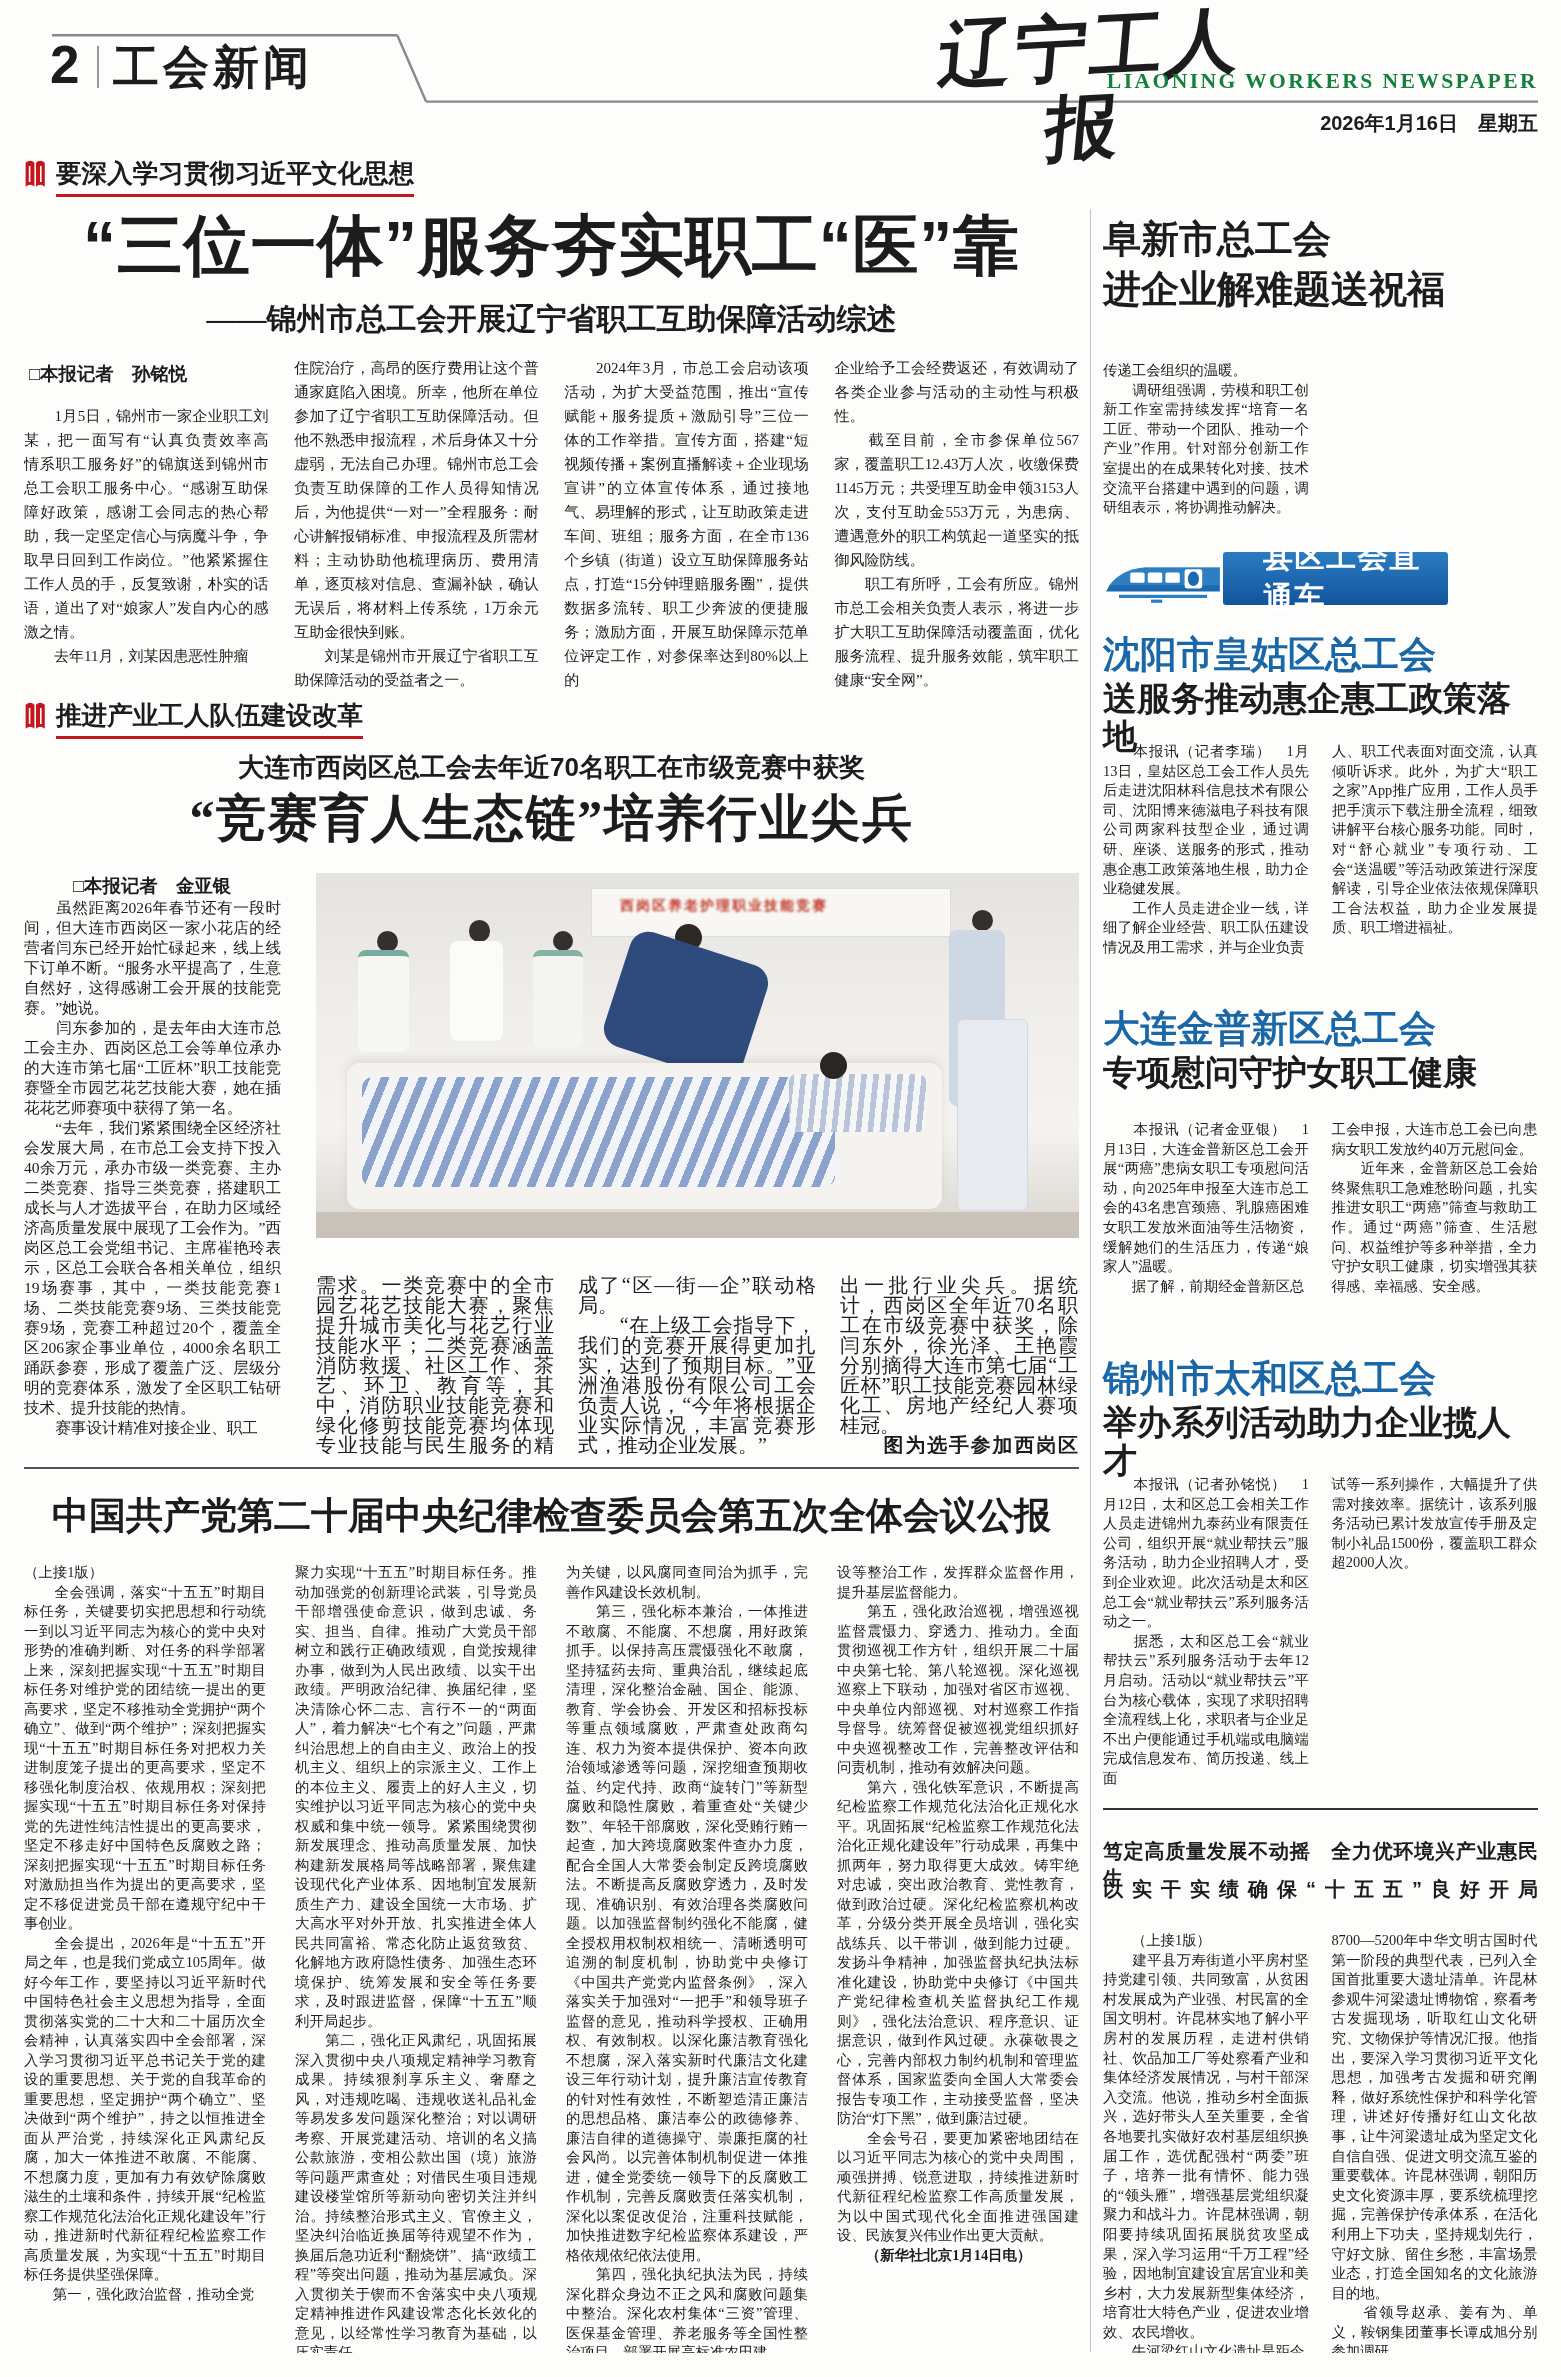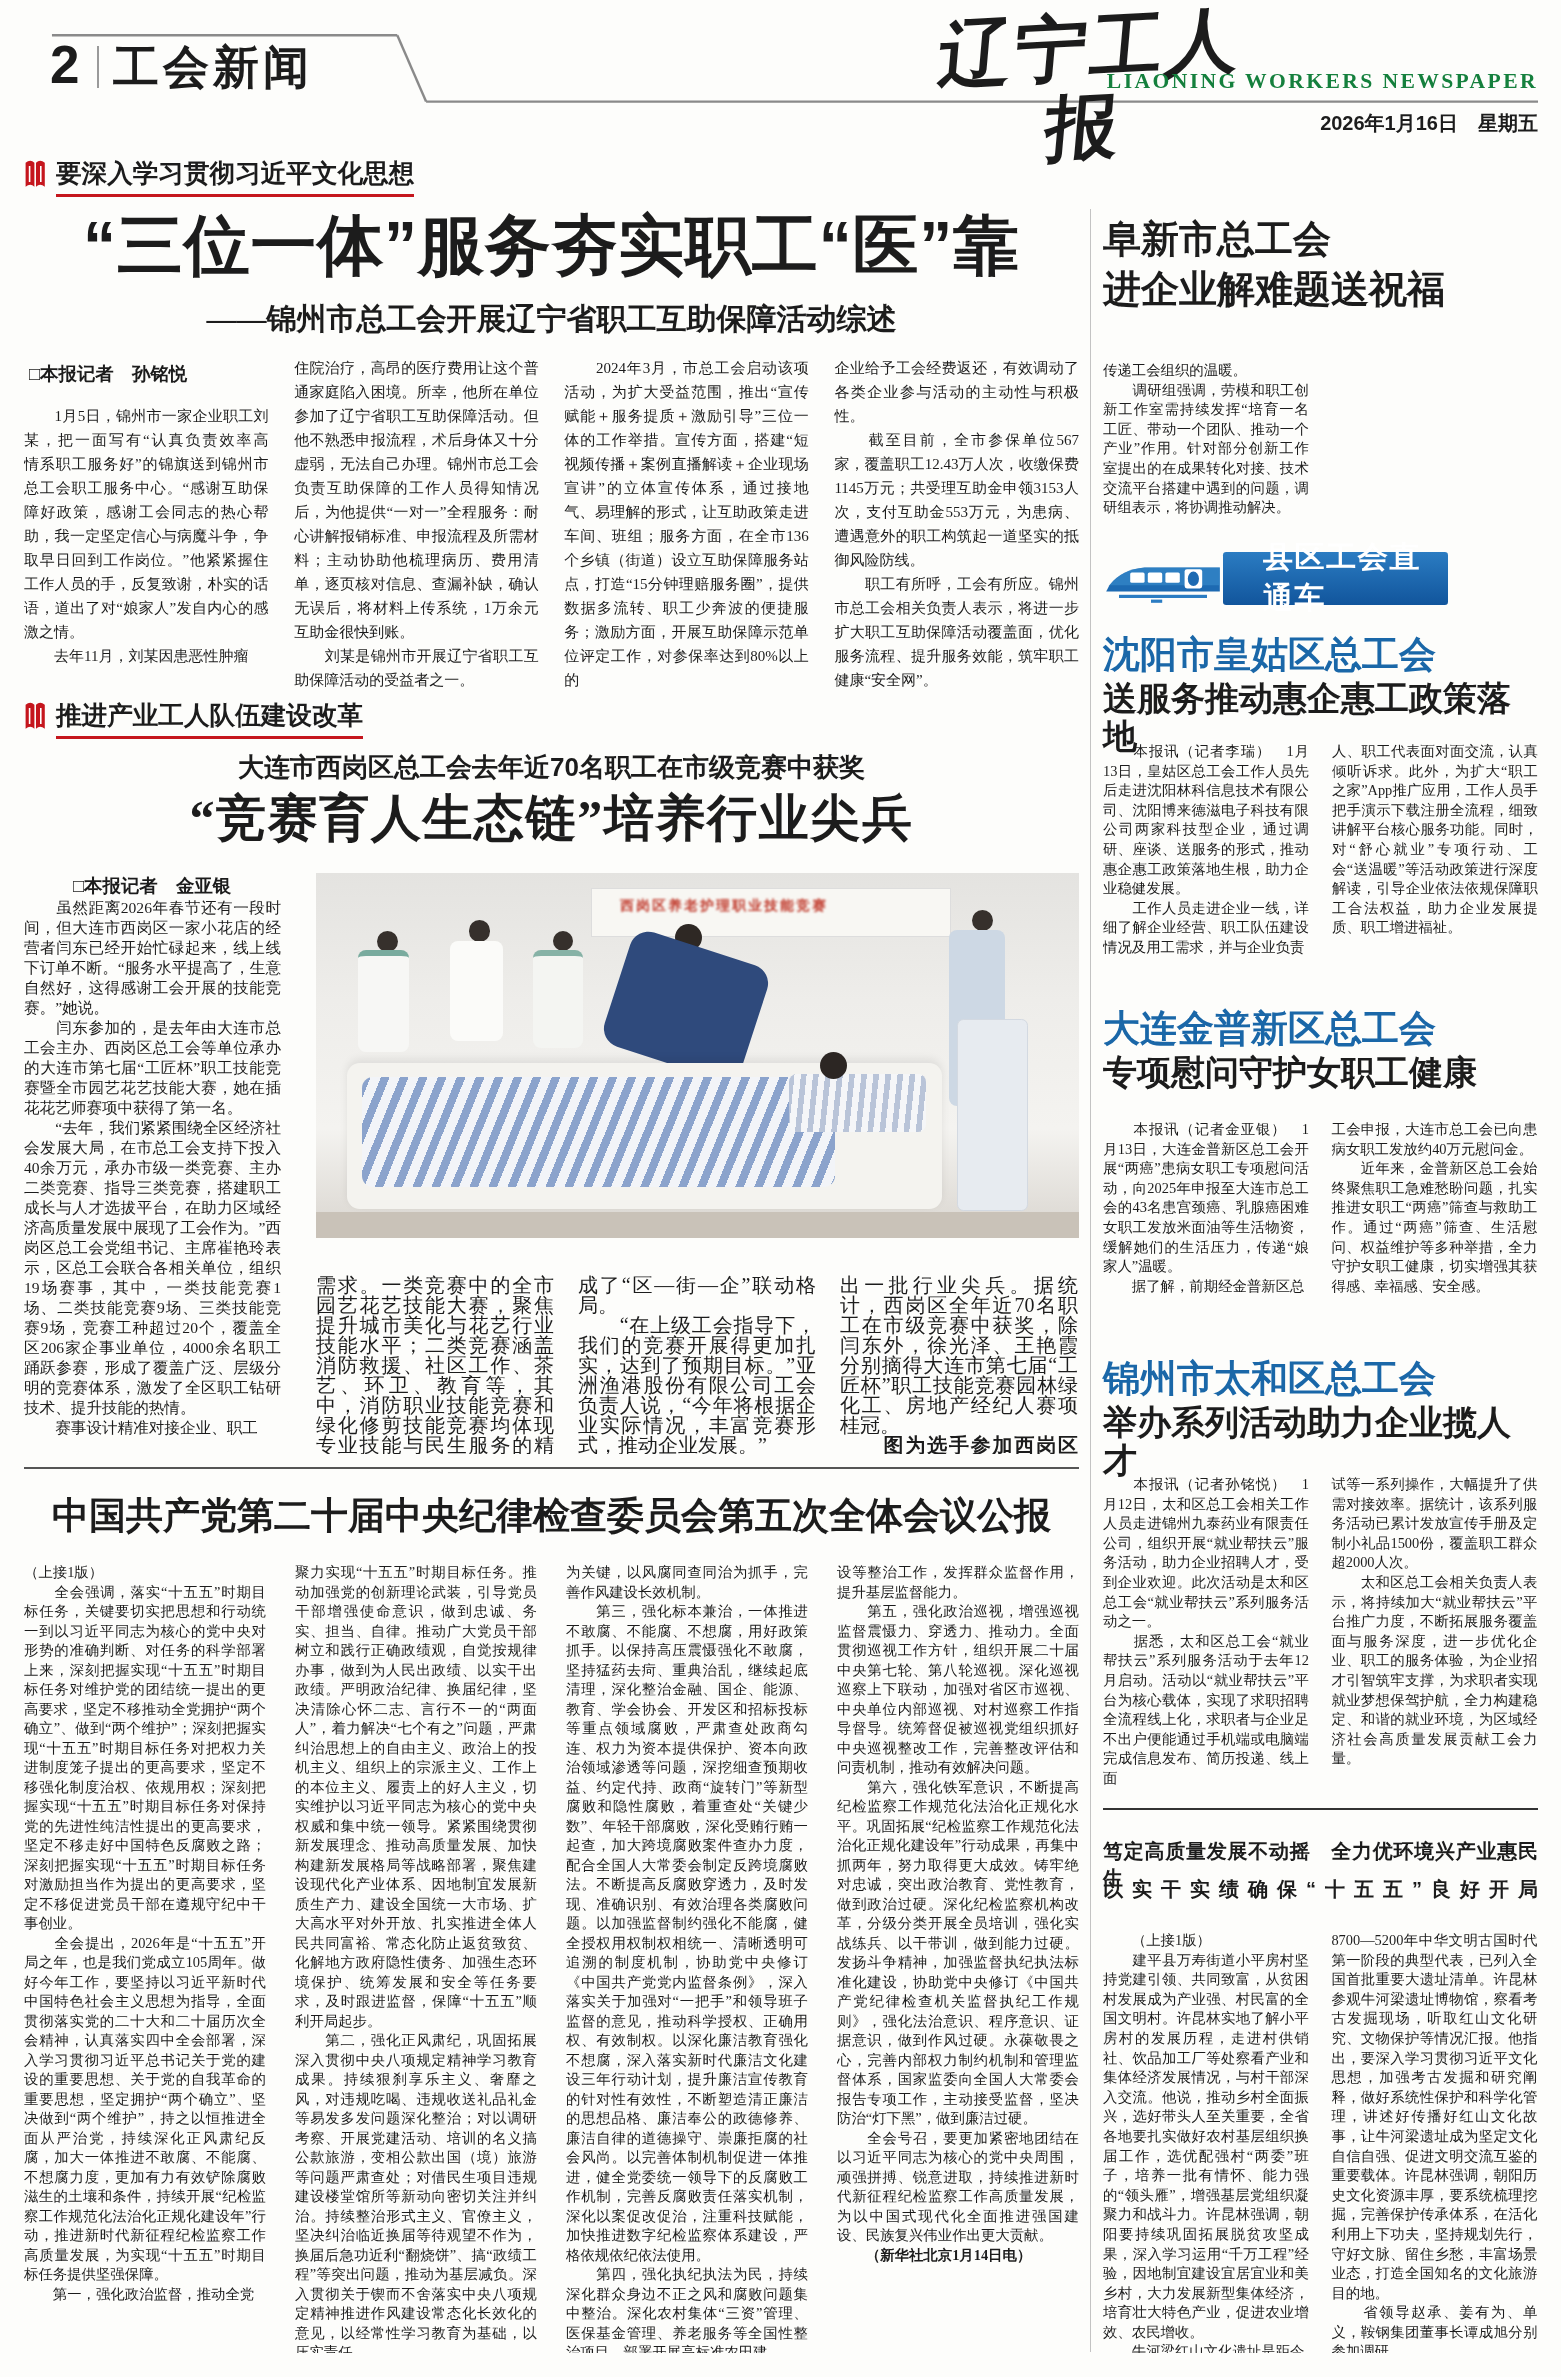--- a/index.html
+++ b/index.html
@@ -261,21 +261,20 @@
 
   <div class="abs r-org" style="left:1103px;top:1359px;">锦州市太和区总工会</div>
   <div class="abs r-main" style="left:1103px;top:1403px;width:435px;">举办系列活动助力企业揽人才</div>
   <div class="abs cols railcols" style="left:1103px;top:1475px;height:318px;">
     <div class="col" style="height:318px;">
         <p>　　本报讯（记者孙铭悦）　1月12日，太和区总工会相关工作人员走进锦州九泰药业有限责任公司，组织开展“就业帮扶云”服务活动，助力企业招聘人才，受到企业欢迎。此次活动是太和区总工会“就业帮扶云”系列服务活动之一。</p>
         <p>　　据悉，太和区总工会“就业帮扶云”系列服务活动于去年12月启动。活动以“就业帮扶云”平台为核心载体，实现了求职招聘全流程线上化，求职者与企业足不出户便能通过手机端或电脑端完成信息发布、简历投递、线上面</p>
       </div>
     <div class="col" style="height:318px;">
         <p>试等一系列操作，大幅提升了供需对接效率。据统计，该系列服务活动已累计发放宣传手册及定制小礼品1500份，覆盖职工群众超2000人次。</p>
-        <p>　　太和区总工会相关负责人表示，将持续加大“就业帮扶云”平台推广力度，不断拓展服务覆盖面与服务深度，进一步优化企业、职工的服务体验，为企业招才引智筑牢支撑，为求职者实现就业梦想保驾护航，全力构建稳定、和谐的就业环境，为区域经济社会高质量发展贡献工会力量。</p>
       </div>
   </div>
 
   <div class="abs rule-rail" style="left:1103px;top:1808px;width:435px;"></div>
   <div class="abs r5h" style="left:1103px;top:1838px;">笃定高质量发展不动摇　全力优环境兴产业惠民生</div>
   <div class="abs r5h" style="left:1103px;top:1876px;">以实干实绩确保“十五五”良好开局</div>
   <div class="abs cols railcols" style="left:1103px;top:1931px;height:422px;">
     <div class="col" style="height:422px;">
         <p>　　（上接1版）</p>
         <p>　　建平县万寿街道小平房村坚持党建引领、共同致富，从贫困村发展成为产业强、村民富的全国文明村。许昆林实地了解小平房村的发展历程，走进村供销社、饮品加工厂等处察看产业和集体经济发展情况，与村干部深入交流。他说，推动乡村全面振兴，选好带头人至关重要，全省各地要扎实做好农村基层组织换届工作，选优配强村“两委”班子，培养一批有情怀、能力强的“领头雁”，增强基层党组织凝聚力和战斗力。许昆林强调，朝阳要持续巩固拓展脱贫攻坚成果，深入学习运用“千万工程”经验，因地制宜建设宜居宜业和美乡村，大力发展新型集体经济，培育壮大特色产业，促进农业增效、农民增收。</p>

